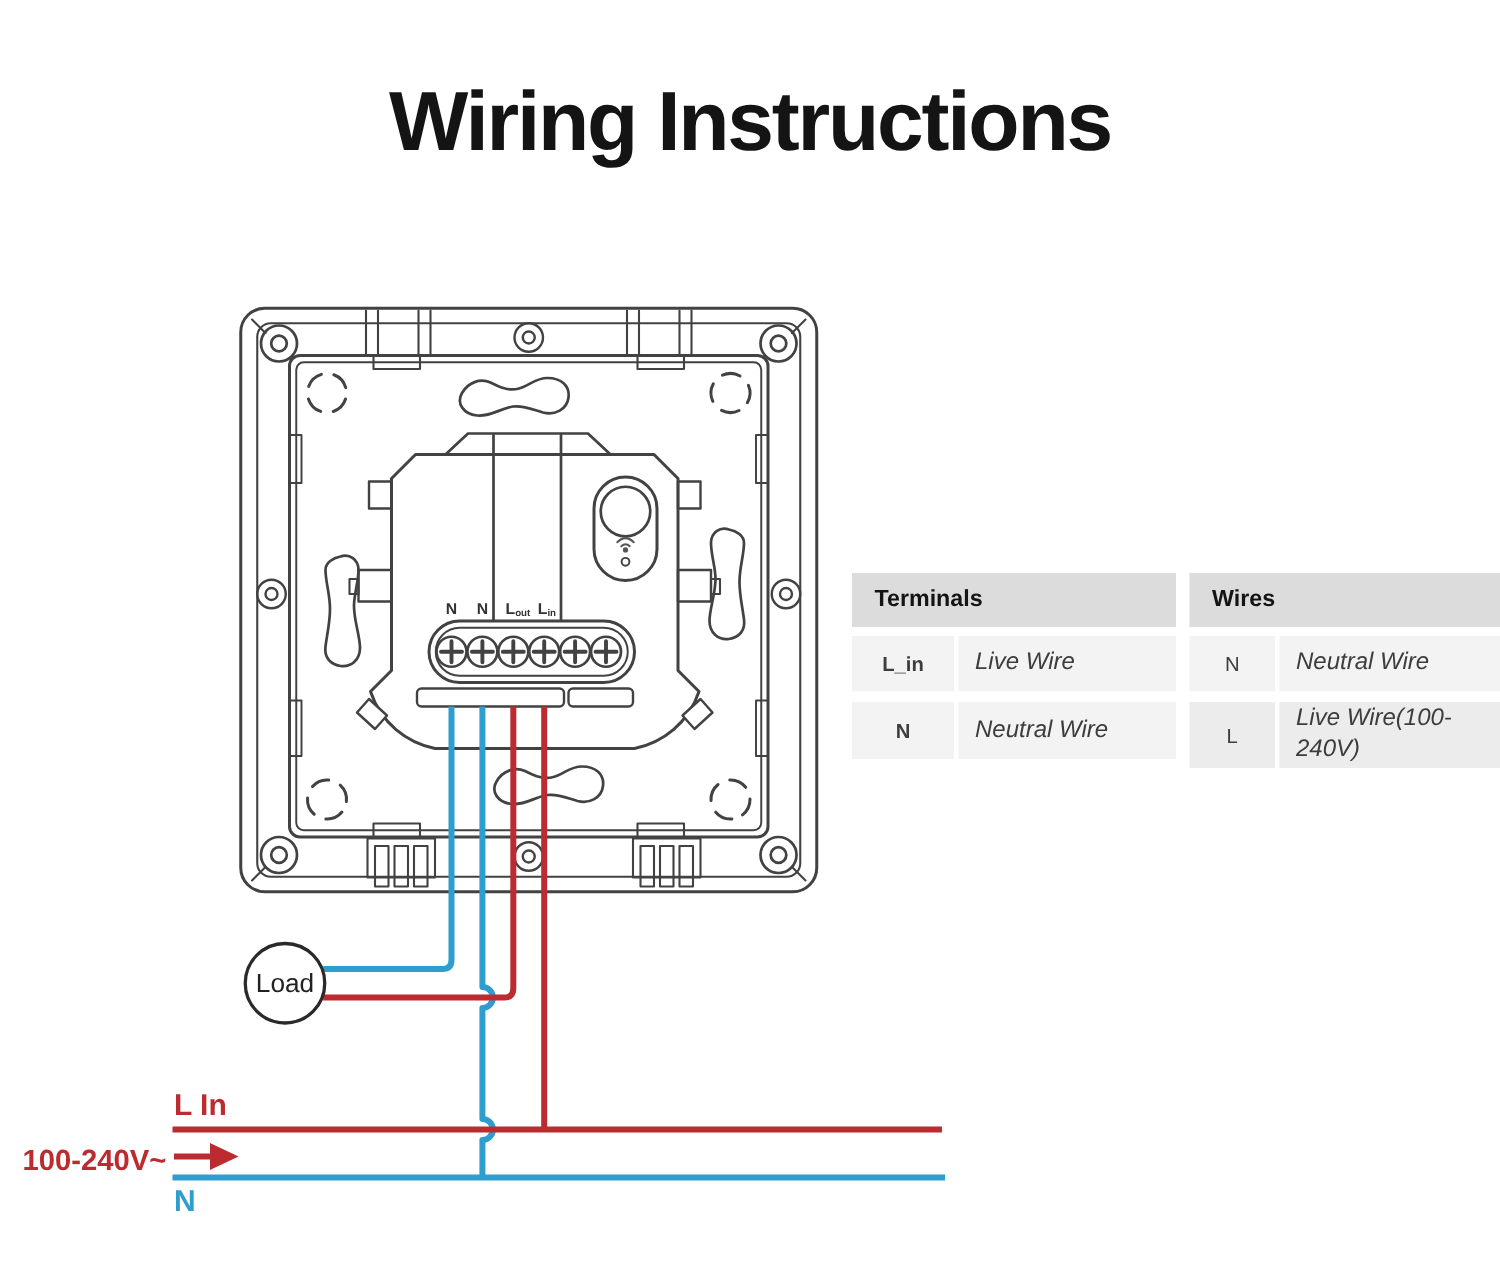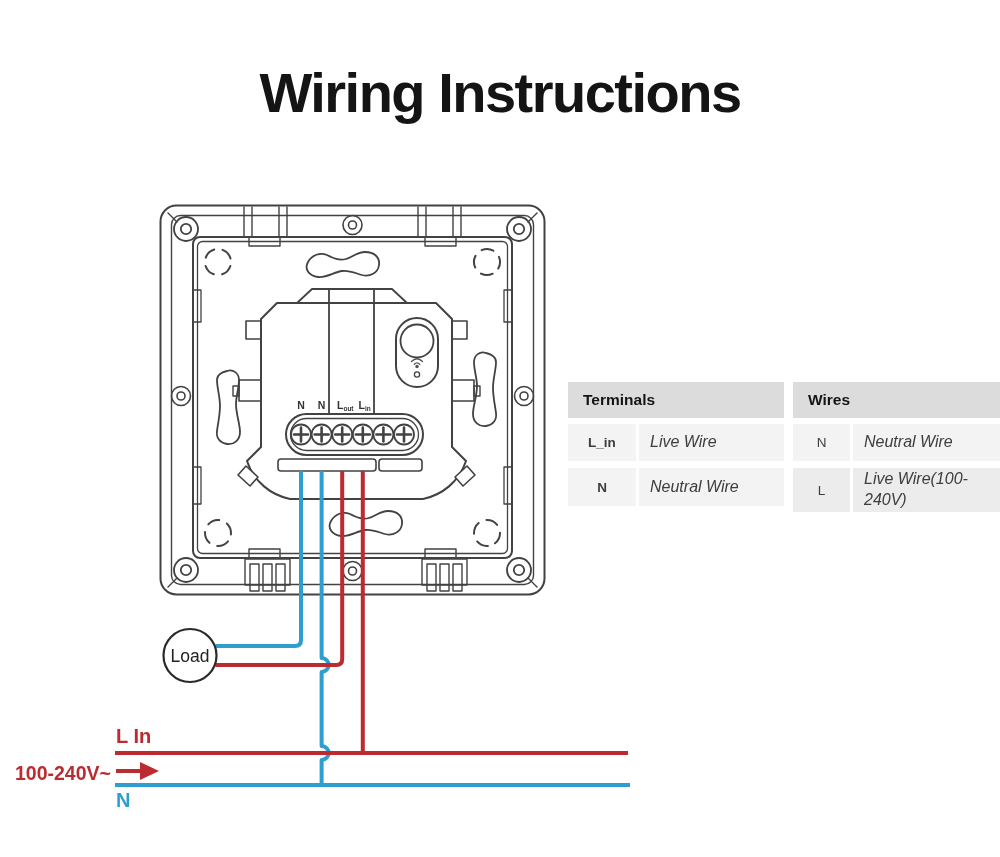--- a/index.html
+++ b/index.html
@@ -1,21 +1,21 @@
 <!DOCTYPE html>
 <html><head>
 <meta charset="utf-8">
 <style>
   html,body{margin:0;padding:0;}
   body{
     width:1000px;height:857px;position:relative;background:#ffffff;
     font-family:"Liberation Sans", sans-serif;overflow:hidden;
   }
   .page-title{
-    position:absolute;top:60px;left:0;width:1000px;text-align:center;
+    position:absolute;top:48px;left:0;width:1000px;text-align:center;
     font-size:56px;font-weight:bold;letter-spacing:-1.5px;color:#141414;
   }
   .diagram-svg{position:absolute;left:0;top:0;}
   svg text{font-family:"Liberation Sans", sans-serif;}
 
   .tbl{position:absolute;display:flex;flex-direction:column;}
   .tbl-header{
     background:#dcdcdc;height:36px;display:flex;align-items:center;
     padding-left:15px;font-weight:bold;font-size:15.5px;color:#141414;
     margin-bottom:6px;

